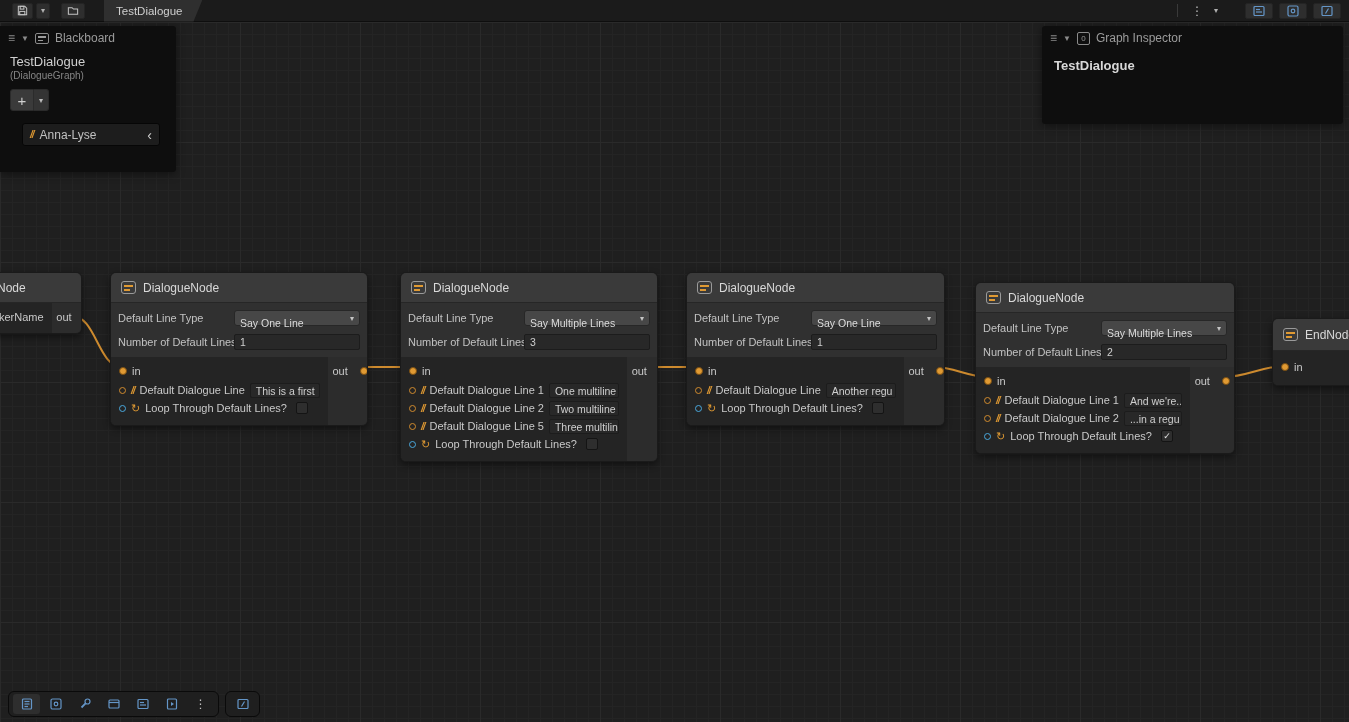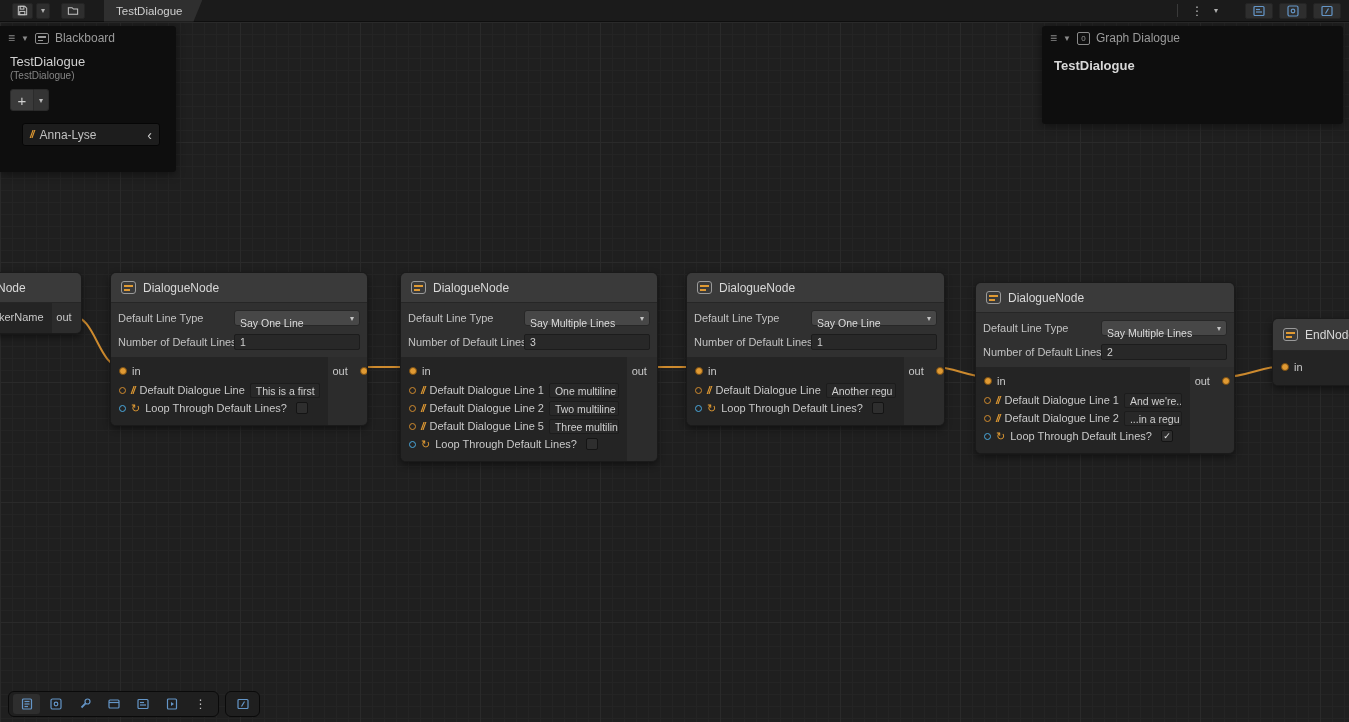--- a/index.html
+++ b/index.html
@@ -424,39 +424,39 @@
 
 <div class="panel blackboard">
   <div class="panel-header">
     <span class="glyph-menu">≡</span>
     <span class="glyph-collapse">▼</span>
     <span class="bb-icon"></span>
     <span>Blackboard</span>
   </div>
   <div class="bb-body">
     <div class="bb-name">TestDialogue</div>
-    <div class="bb-type">(TestDialogue)</div>
+    <div class="bb-type">(DialogueGraph)</div>
     <div class="bb-addrow">
       <div class="bb-add">+</div>
       <div class="bb-addcaret">▾</div>
     </div>
     <div class="bb-field">
       <span class="quote">//</span>
       <span class="bb-field-name">Anna-Lyse</span>
       <span class="bb-exp">‹</span>
     </div>
   </div>
 </div>
 
 <div class="panel inspector">
   <div class="panel-header">
     <span class="glyph-menu">≡</span>
     <span class="glyph-collapse">▼</span>
     <span class="sq-icon">0</span>
-    <span>Graph Dialogue</span>
+    <span>Graph Inspector</span>
   </div>
   <div class="gi-title">TestDialogue</div>
 </div>
 
 <div class="toolbar">
   <div class="tb-btn">
     <svg class="ic ic-gray" width="13" height="13" viewBox="0 0 14 14">
       <path d="M2.5 2.5 h7 l2 2 v7 h-9 z"></path>
         <rect x="4.5" y="2.5" width="4" height="3"></rect>
         <rect x="4" y="8" width="5.5" height="3.5"></rect>

